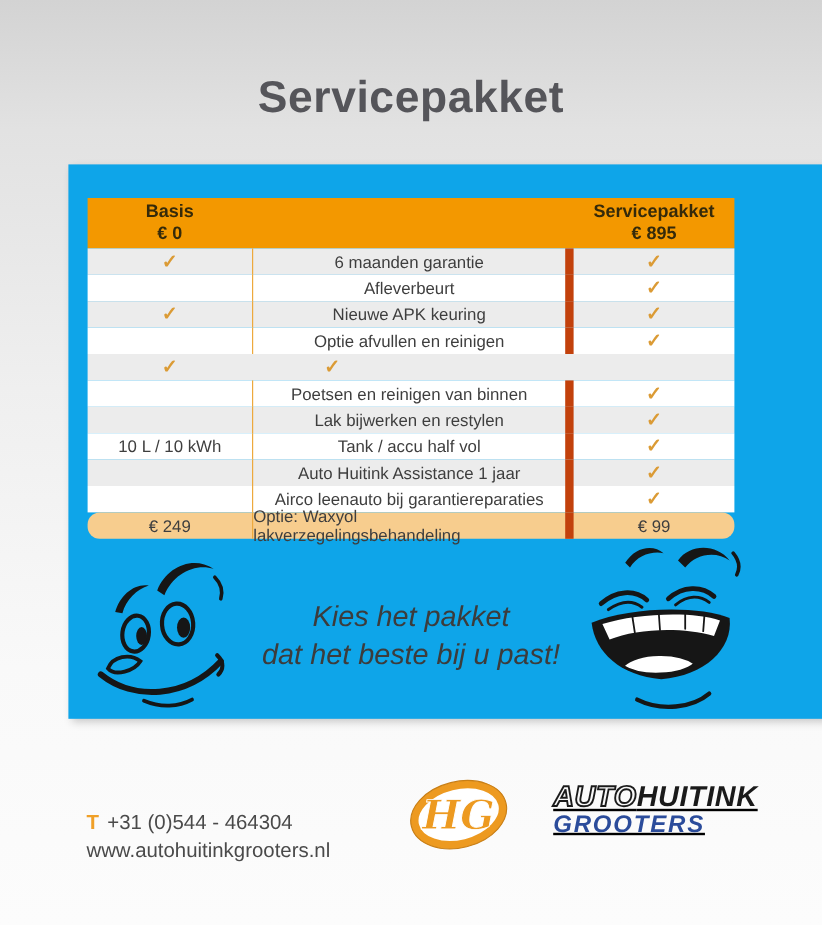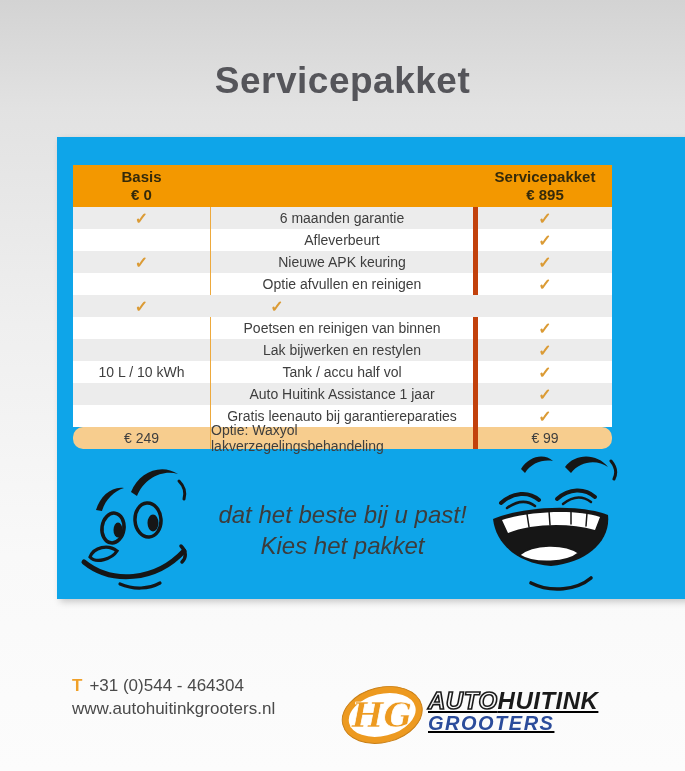--- a/index.html
+++ b/index.html
@@ -23,34 +23,34 @@
       font-weight:bold;font-size:15px;line-height:18px;color:#352a0a;}
   .th.basis{width:137px;}
   .th.mid{width:268px;}
   .th.sp{width:134px;}
   .tbody .row{display:flex;height:22px;background:#ffffff;}
   .tbody .row:nth-child(odd){background:#ececec;}
   .tbody .row.highlight{background:#f7cd8e;border-radius:10px;}
   .cell{display:flex;align-items:center;justify-content:center;
         font-size:14px;color:#3e3e3e;box-sizing:border-box;}
   .cell.basis{width:137px;}
-  .cell.label{width:268px;border-left:1px solid #eda93d;border-right:5px solid #c2410c;}
+  .cell.label{width:268px;border-left:1px solid #eda93d;border-right:7px solid #c2410c;}
   .cell.sp{width:134px;}
   .cell.check{color:#db9b35;font-weight:bold;font-size:16px;}
   
   .tagline{
     position:absolute;left:0;top:362px;width:571px;text-align:center;
     font-style:italic;font-size:24px;line-height:31px;color:#3c3c3c;
   }
   .smiley-left{position:absolute;left:22px;top:322px;}
   .smiley-right{position:absolute;left:428px;top:314px;}
   
   .footer-contact{position:absolute;left:72px;top:674px;font-size:17px;line-height:23px;color:#4a4a4a;}
   .footer-contact .t{color:#f0a028;font-weight:bold;margin-right:7px;}
-  .logo{position:absolute;left:340px;top:680px;display:flex;}
+  .logo{position:absolute;left:340px;top:644px;display:flex;gap:33px;}
   .logo-text{margin-left:4px;margin-top:9px;font-style:italic;font-weight:bold;white-space:nowrap;text-decoration:underline;}
   .logo-line1{font-size:24px;line-height:24px;color:#1a1a1a;letter-spacing:0.5px;}
   .word-auto{color:#f8f8f8;-webkit-text-stroke:1.6px #1a1a1a;}
   .logo-line2{font-size:20px;line-height:25px;color:#2b4c9b;letter-spacing:1.5px;margin-top:-2px;}
 </style>
 </head>
 <body>
 
 <div class="page">
 
@@ -111,21 +111,21 @@
           <div class="cell label">Tank / accu half vol</div>
           <div class="cell sp check">✓</div>
         </div>
         <div class="row">
           <div class="cell basis"></div>
           <div class="cell label">Auto Huitink Assistance 1 jaar</div>
           <div class="cell sp check">✓</div>
         </div>
         <div class="row">
           <div class="cell basis"></div>
-          <div class="cell label">Gratis leenauto bij garantiereparaties</div>
+          <div class="cell label">Airco leenauto bij garantiereparaties</div>
           <div class="cell sp check">✓</div>
         </div>
         <div class="row highlight">
           <div class="cell basis">€ 249</div>
           <div class="cell label">Optie: Waxyol lakverzegelingsbehandeling</div>
           <div class="cell sp">€ 99</div>
         </div>
       </div>
     </div>
 
@@ -160,22 +160,22 @@
           <path d="M8,68 C38,55 96,53 123,64 C126,90 102,112 66,115 C32,112 11,93 8,68 Z" fill="#161616" stroke="none"></path>
           <path d="M17,69 C45,60 92,58 115,66 L110,79 C82,71 45,73 23,82 Z" fill="#ffffff" stroke="none"></path>
           <path d="M42,63 L44,76 M64,60 L65,74 M86,60 L86,73 M102,62 L101,75" stroke-width="1.5"></path>
           <path d="M34,104 C48,92 80,92 94,102 C82,112 50,114 34,104 Z" fill="#ffffff" stroke-width="2"></path>
           <path d="M46,132 C66,142 92,139 106,127" stroke-width="3.6"></path>
         </g>
       </svg>
     </div>
 
     <div class="tagline">
+      <div>Kies het pakket</div>
       <div>dat het beste bij u past!</div>
-      <div>Kies het pakket</div>
     </div>
 
   </div>
 
   <div class="footer-contact">
     <div>
       <span class="t">T</span><span>+31 (0)544 - 464304</span>
     </div>
     <div>www.autohuitinkgrooters.nl</div>
   </div>

